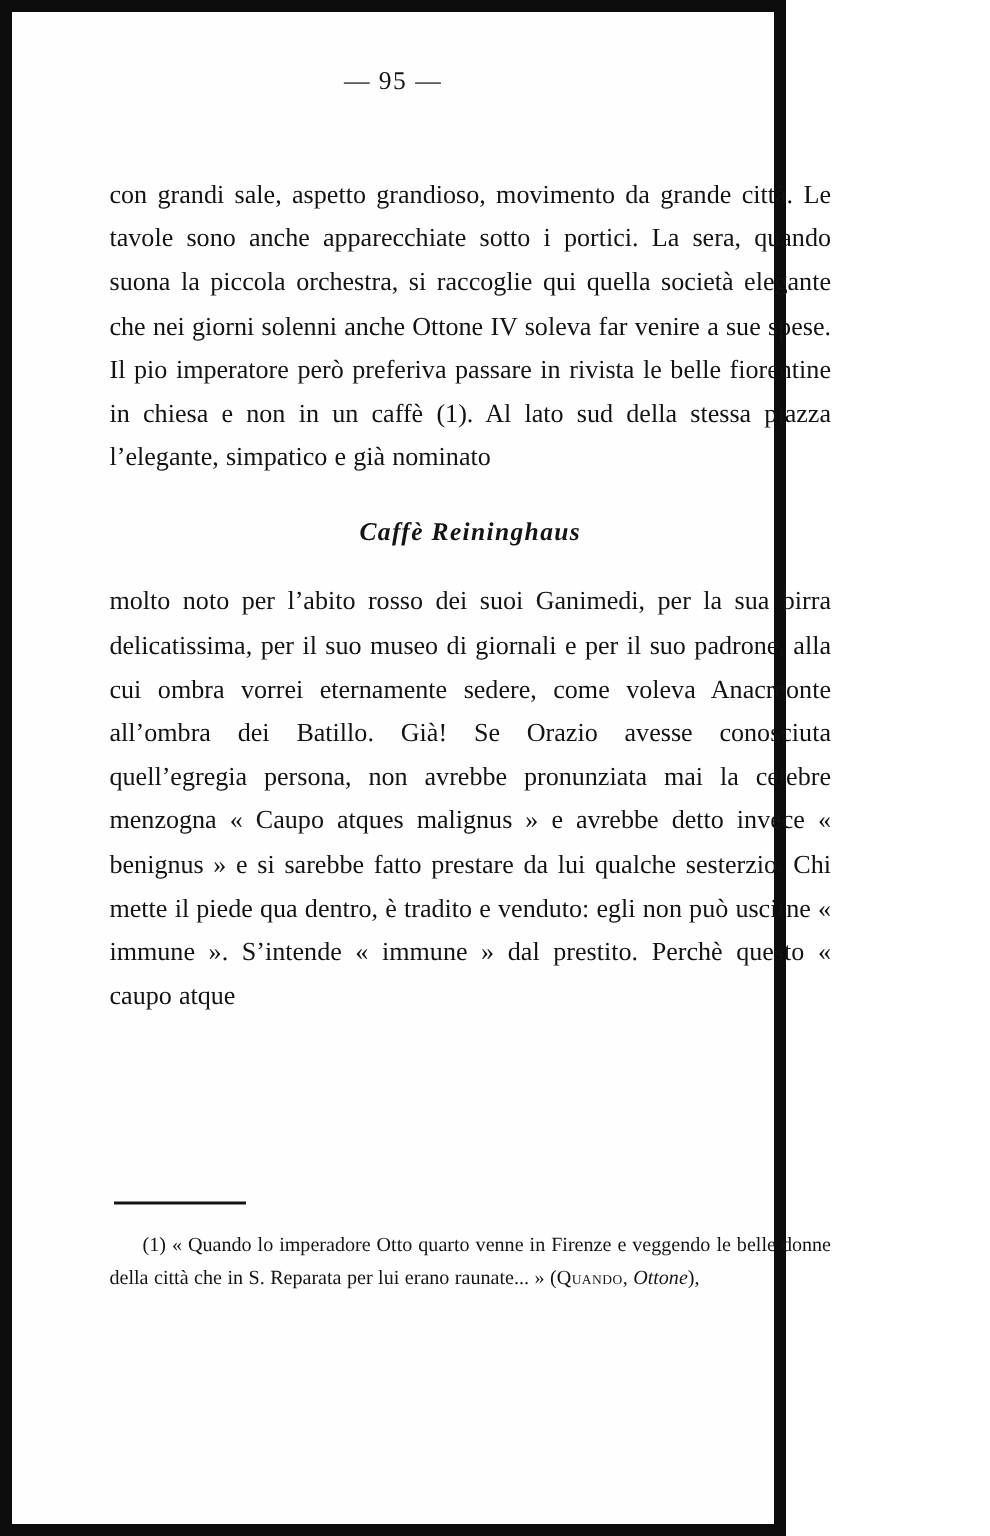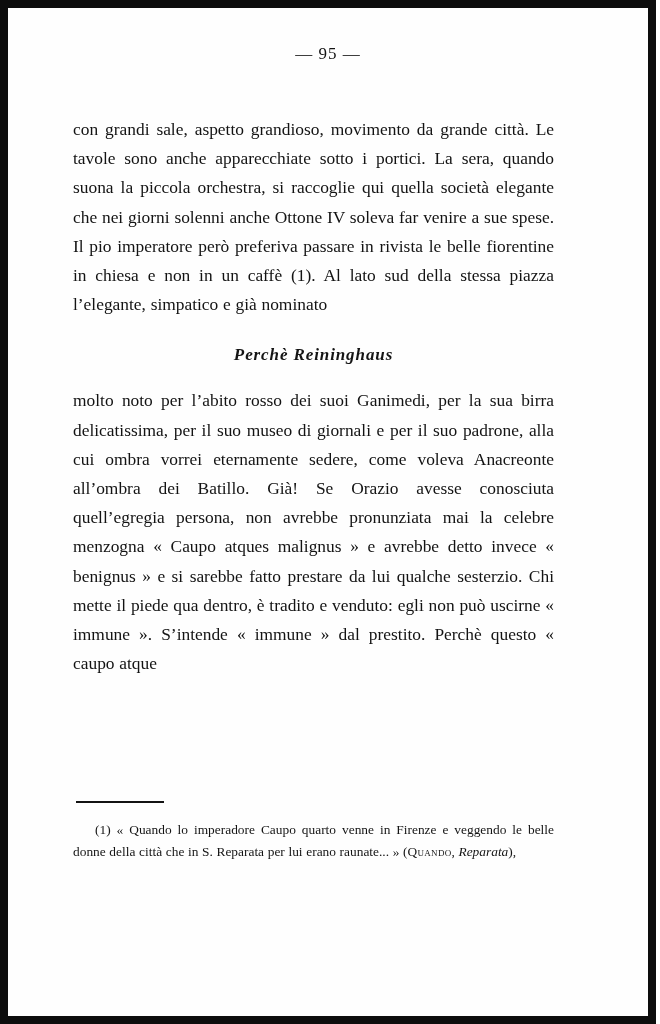--- a/index.html
+++ b/index.html
@@ -11,21 +11,21 @@
     width: 660px;
     height: 1024px;
     overflow: hidden;
     font-family: "Liberation Serif", "DejaVu Serif", serif;
   }
 
   #page-frame {
     position: absolute;
     left: 0;
     top: 0;
-    width: 656px;
+    width: 524px;
     height: 1024px;
     box-sizing: border-box;
     border: 8px solid #0d0d0d;
     background: #000000;
   }
 
   #scan-sheet {
     position: absolute;
     left: 0;
     top: 0;
@@ -114,25 +114,25 @@
 <div id="page-frame">
   <div id="scan-sheet">
 
     <div class="folio">— 95 —</div>
 
     <div class="column">
 
 
       <p class="body-par after-heading">con grandi sale, aspetto grandioso, movimento da grande città. Le tavole sono anche apparecchiate sotto i portici. La sera, quando suona la piccola orchestra, si raccoglie qui quella società elegante che nei giorni solenni anche Ottone IV soleva far venire a sue spese. Il pio imperatore però preferiva passare in rivista le belle fiorentine in chiesa e non in un caffè (1). Al lato sud della stessa piazza l’elegante, simpatico e già nominato</p>
 
-      <h2 class="section-heading heading-caffe">Perchè Reininghaus</h2>
+      <h2 class="section-heading heading-caffe">Caffè Reininghaus</h2>
 
       <p class="body-par after-heading">molto noto per l’abito rosso dei suoi Ganimedi, per la sua birra delicatissima, per il suo museo di giornali e per il suo padrone, alla cui ombra vorrei eternamente sedere, come voleva Anacreonte all’ombra dei Batillo. Già! Se Orazio avesse conosciuta quell’egregia persona, non avrebbe pronunziata mai la celebre menzogna « Caupo atques malignus » e avrebbe detto invece « benignus » e si sarebbe fatto prestare da lui qualche sesterzio. Chi mette il piede qua dentro, è tradito e venduto: egli non può uscirne « immune ». S’intende « immune » dal prestito. Perchè questo « caupo atque</p>
 
     </div>
 
     <div class="footnote-zone">
       <div class="footnote-rule"></div>
-      <p class="footnote-text"><span>(1)</span> <span>« Quando lo imperadore Caupo quarto venne in Firenze e veggendo le belle donne della città che in S. Reparata per lui erano raunate... » (</span><span class="smallcaps">Quando</span><span>, </span><span class="ital">Reparata</span><span>),</span></p>
+      <p class="footnote-text"><span>(1)</span> <span>« Quando lo imperadore Otto quarto venne in Firenze e veggendo le belle donne della città che in S. Reparata per lui erano raunate... » (</span><span class="smallcaps">Quando</span><span>, </span><span class="ital">Ottone</span><span>),</span></p>
     </div>
 
   </div>
 </div>
 
 </body></html>

